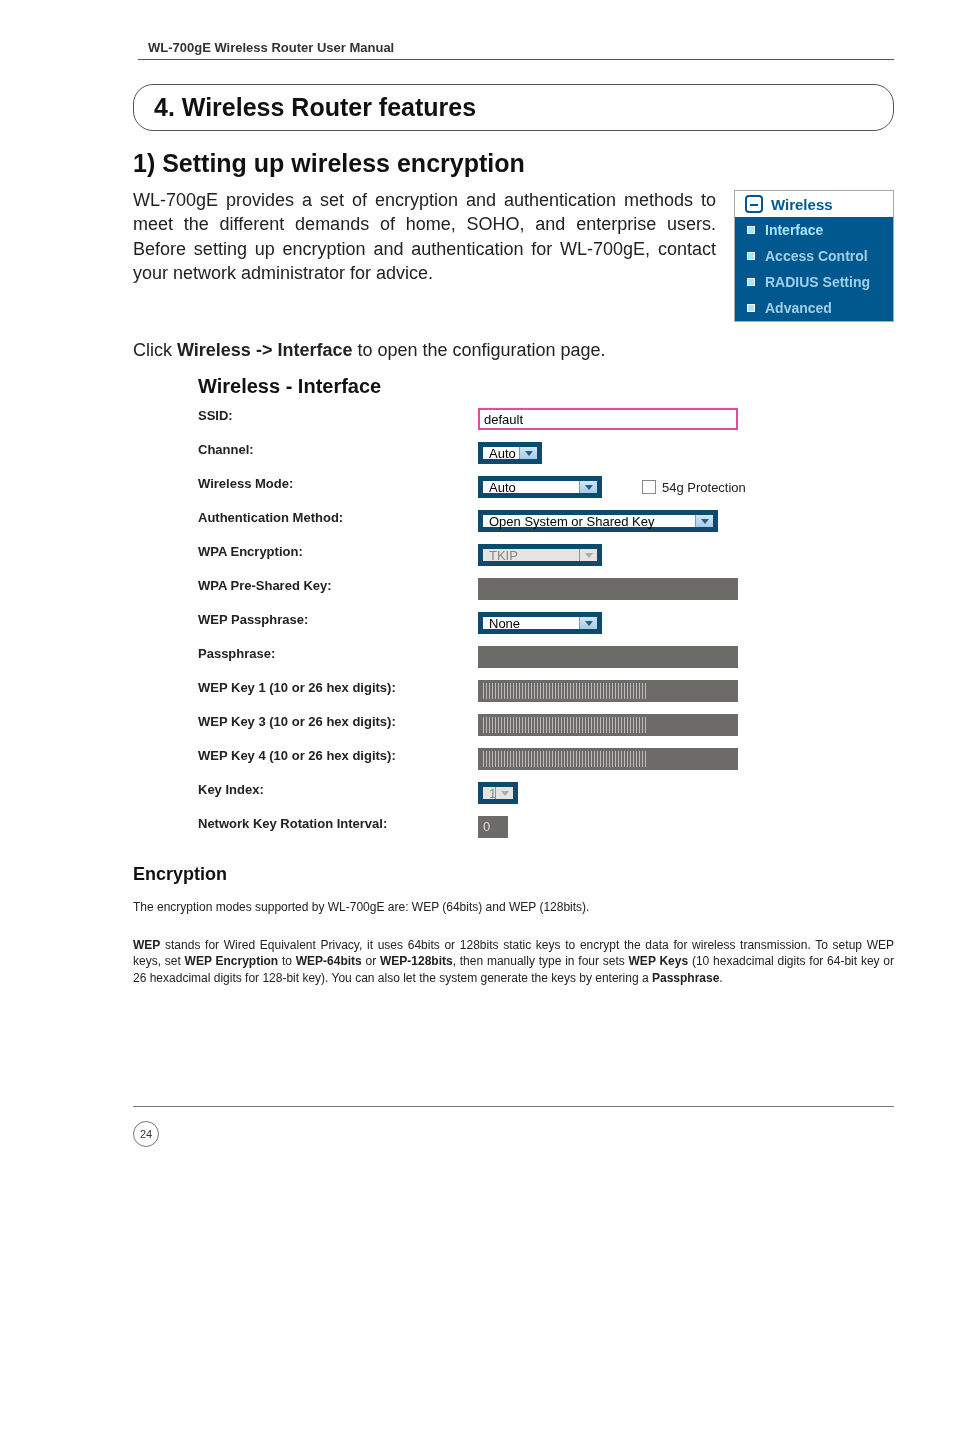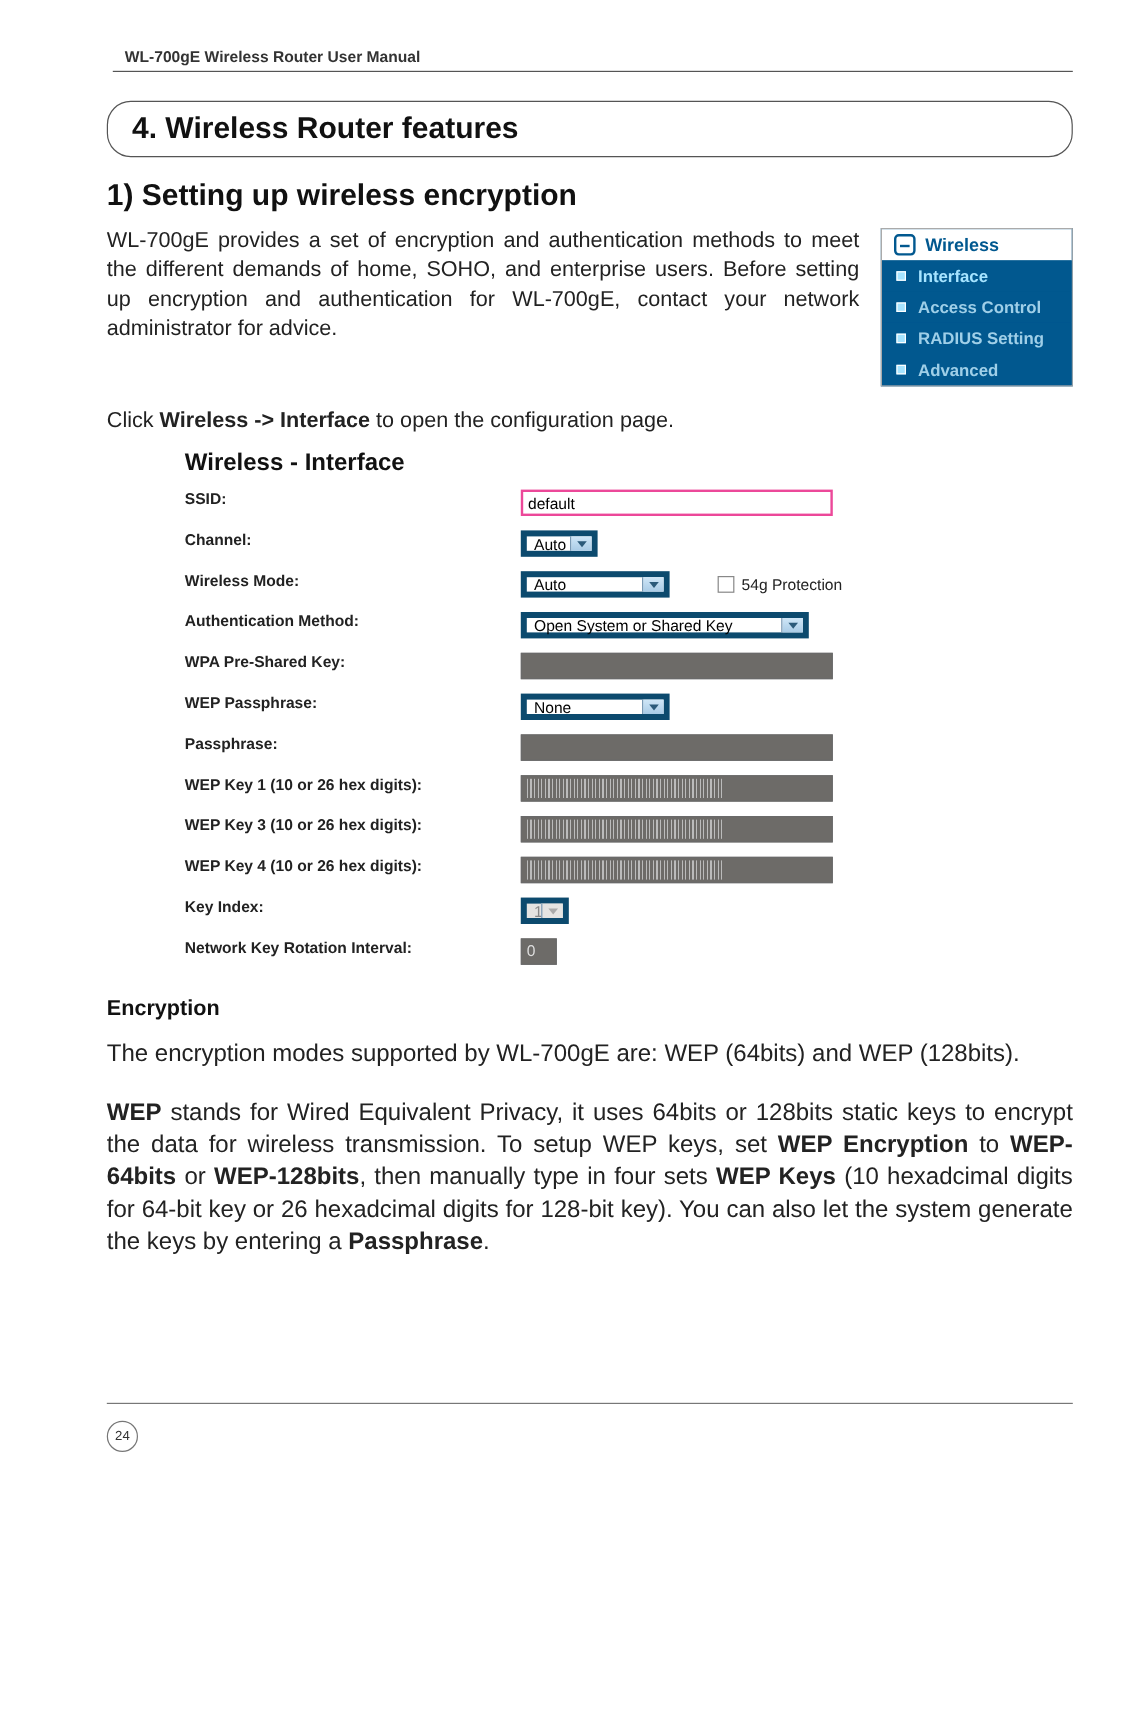--- a/index.html
+++ b/index.html
@@ -4,21 +4,21 @@
 <style>
   * { box-sizing: border-box; margin: 0; padding: 0; }
   body {
     font-family: Arial, Helvetica, sans-serif;
     background: #fff;
     width: 954px;
     margin: 0 auto;
     color: #000;
   }
   .page {
-    padding: 40px 60px 40px 24px;
+    padding: 40px 60px 40px 68px;
   }
   .header-line {
     font-size: 13px;
     font-weight: bold;
     color: #333;
     padding-left: 80px;
     margin-bottom: 4px;
   }
   .header-rule {
     border: none;
@@ -231,21 +231,21 @@
     margin-left: 65px;
     margin-top: 26px;
   }
   .encryption-heading {
     font-weight: bold;
     font-size: 18px;
     color: #111;
     margin-bottom: 14px;
   }
   .body-p {
-    font-size: 20px;
+    font-size: 12px;
     color: #222;
     text-align: justify;
     line-height: 1.35;
     margin-bottom: 22px;
   }
   .footer {
     margin-top: 120px;
     margin-left: 65px;
   }
   .footer-rule {
@@ -346,20 +346,29 @@
     <div class="form-row">
       <div class="form-label">Authentication Method:</div>
       <div class="form-control">
         <div class="select-box large">
           <span>Open System or Shared Key</span>
           <span class="select-arrow"></span>
         </div>
       </div>
     </div>
 
+    <div class="form-row">
+      <div class="form-label">WPA Encryption:</div>
+      <div class="form-control">
+        <div class="select-box med disabled">
+          <span>TKIP</span>
+          <span class="select-arrow"></span>
+        </div>
+      </div>
+    </div>
 
     <div class="form-row">
       <div class="form-label">WPA Pre-Shared Key:</div>
       <div class="form-control">
         <div class="disabled-text-input wide"></div>
       </div>
     </div>
 
     <div class="form-row">
       <div class="form-label">WEP Passphrase:</div>

